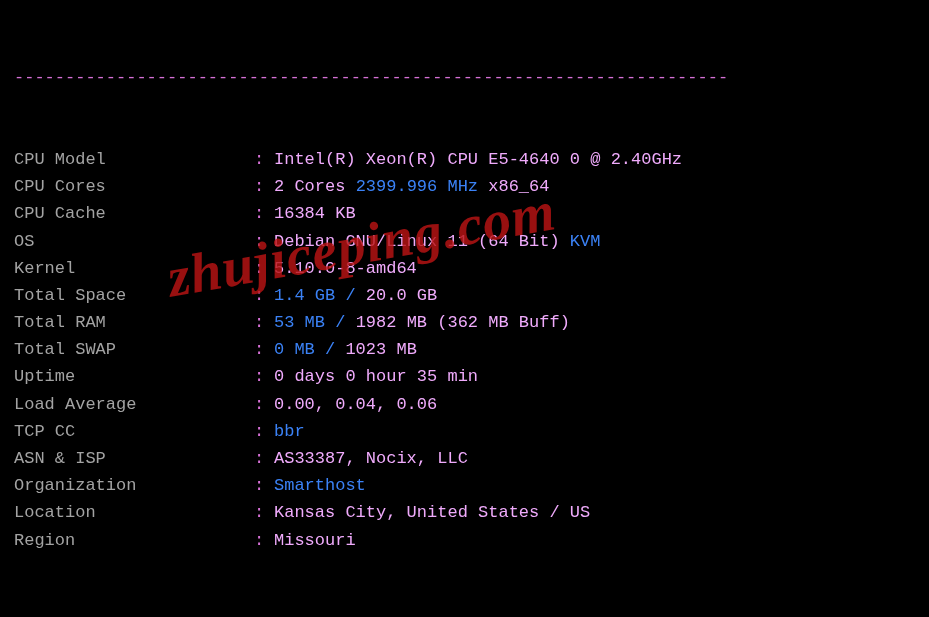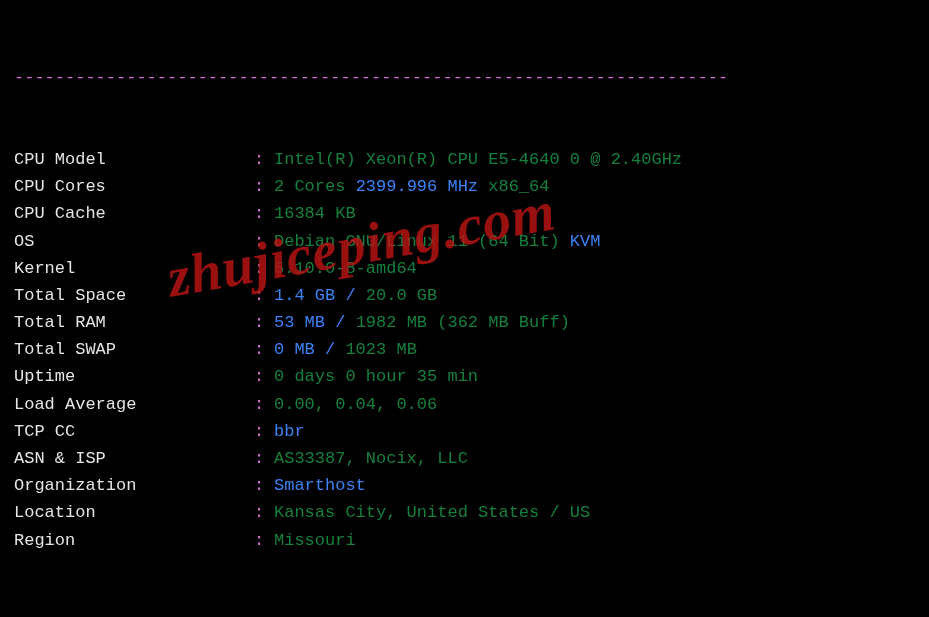--- a/index.html
+++ b/index.html
@@ -14,24 +14,24 @@
     height: 617px;
     overflow: hidden;
     position: relative;
   }
   .terminal {
     padding: 10px 14px;
     white-space: pre;
   }
   .label { color: #ffffff; }
   .colon { color: #d670d6; }
-  .cyan  { color: #15803d; }
+  .cyan  { color: #f0abfc; }
   .yellow{ color: #3b82f6; }
   .row { display: block; }
-  .lbl-col { display: inline-block; width: 240px; color: #e5e5e5; }
+  .lbl-col { display: inline-block; width: 240px; color: #a3a3a3; }
   .sep-col { display: inline-block; width: 20px; color: #d670d6; }
   .val-col { display: inline-block; }
   .divider { color: #d670d6; letter-spacing: 0; }
   .watermark {
     position: absolute;
     top: 200px;
     left: 165px;
     font-family: Georgia, "Times New Roman", serif;
     font-size: 56px;
     font-style: italic;

